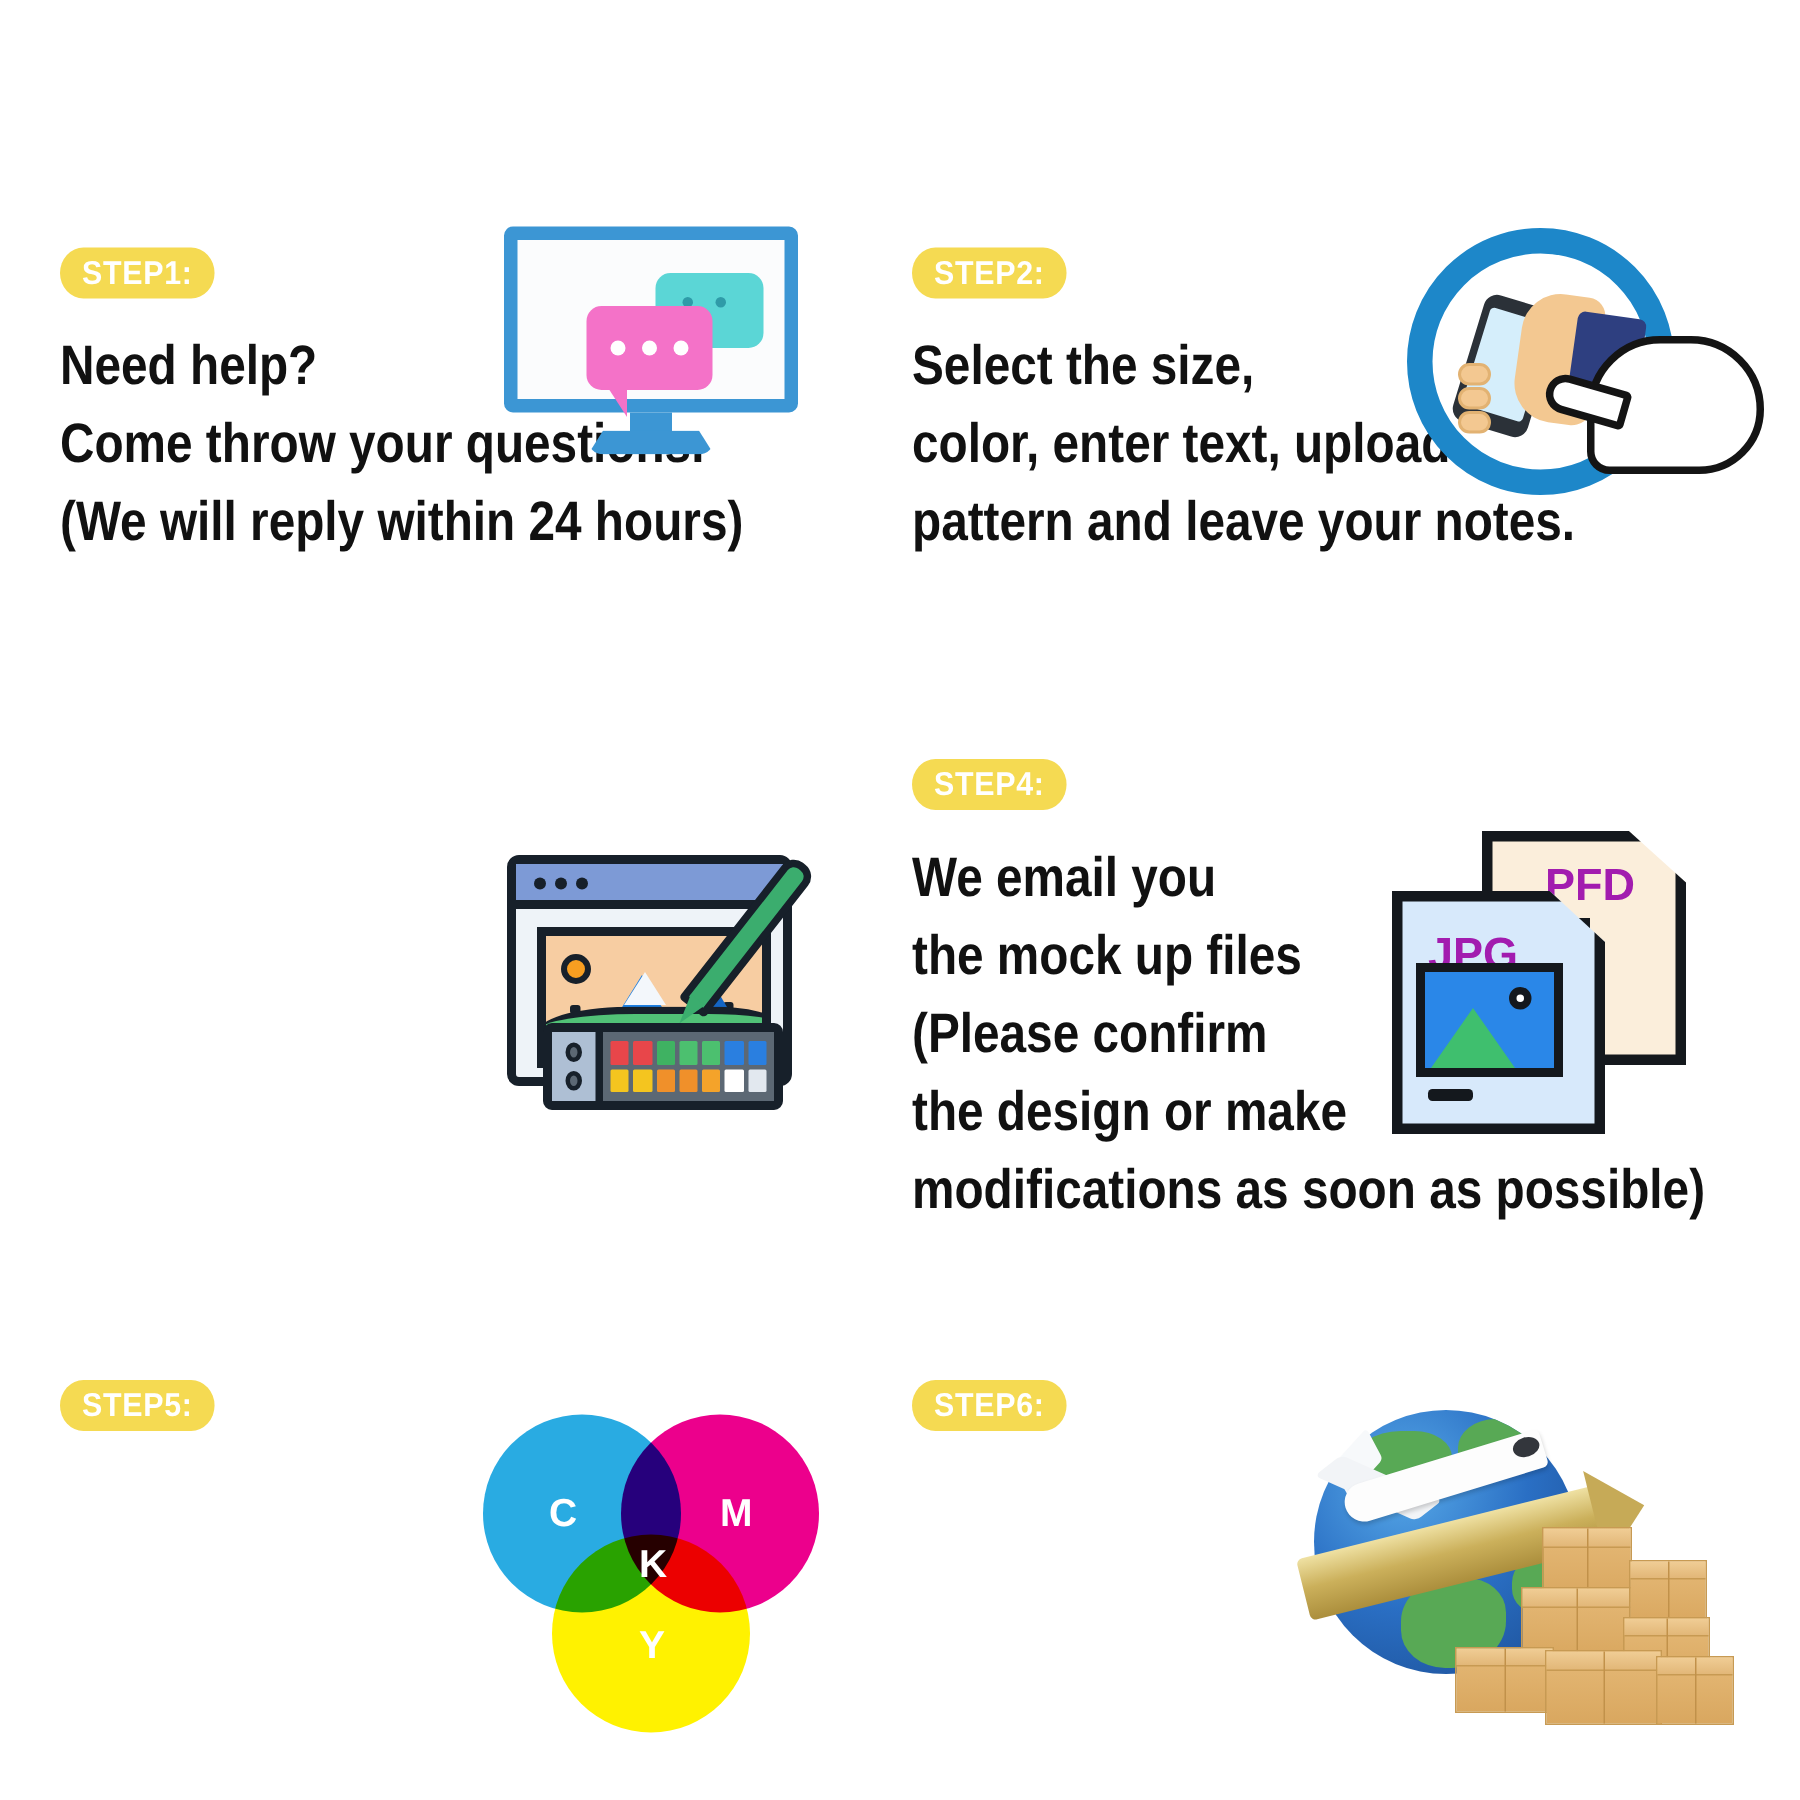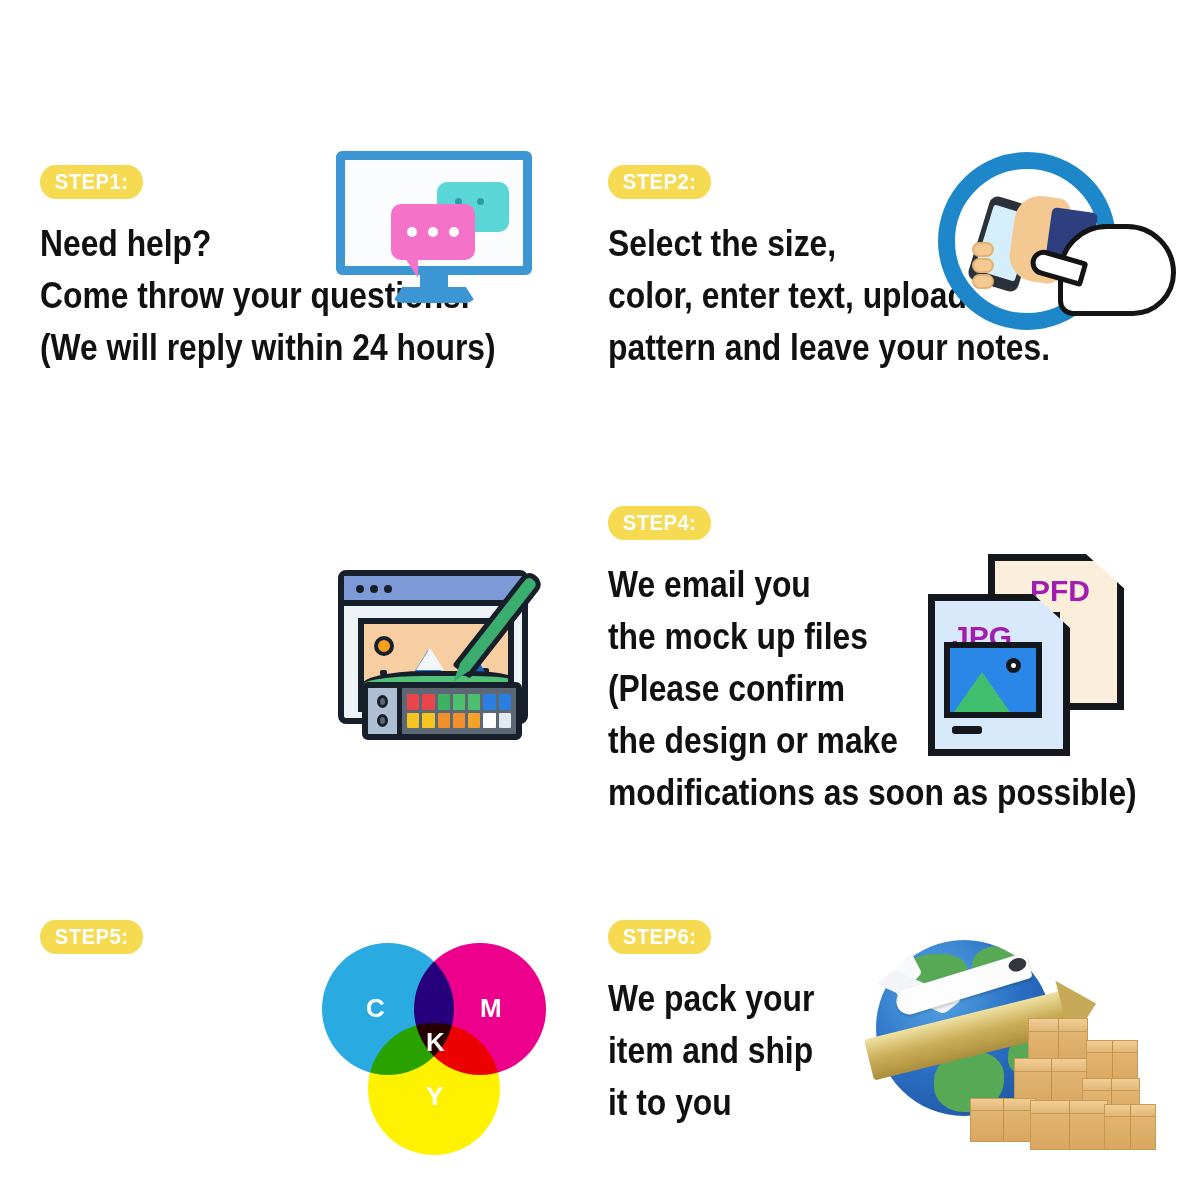--- a/index.html
+++ b/index.html
@@ -311,25 +311,20 @@
       <div class="ven ven-m"></div>
       <div class="ven ven-y"></div>
       <div class="ven-lbl" style="left:44px;top:52px;">C</div>
       <div class="ven-lbl" style="left:158px;top:52px;">M</div>
       <div class="ven-lbl" style="left:104px;top:140px;">Y</div>
       <div class="ven-lbl" style="left:104px;top:86px;">K</div>
     </div>
 
     <div class="step" style="left:608px;top:832px;">
       <div class="badge">STEP6:</div>
-      <div class="lines">
-        <div class="line">We pack your</div>
-        <div class="line">item and ship</div>
-        <div class="line">it to you</div>
-      </div>
     </div>
 
     <div class="art" style="left:872px;top:840px;width:300px;height:230px;">
       <div class="globe">
         <div class="land" style="left:26px;top:14px;width:66px;height:46px;"></div>
         <div class="land" style="left:96px;top:6px;width:52px;height:40px;"></div>
         <div class="land" style="left:58px;top:112px;width:70px;height:60px;"></div>
         <div class="land" style="left:132px;top:96px;width:44px;height:40px;"></div>
       </div>
       <div class="ribbon">

